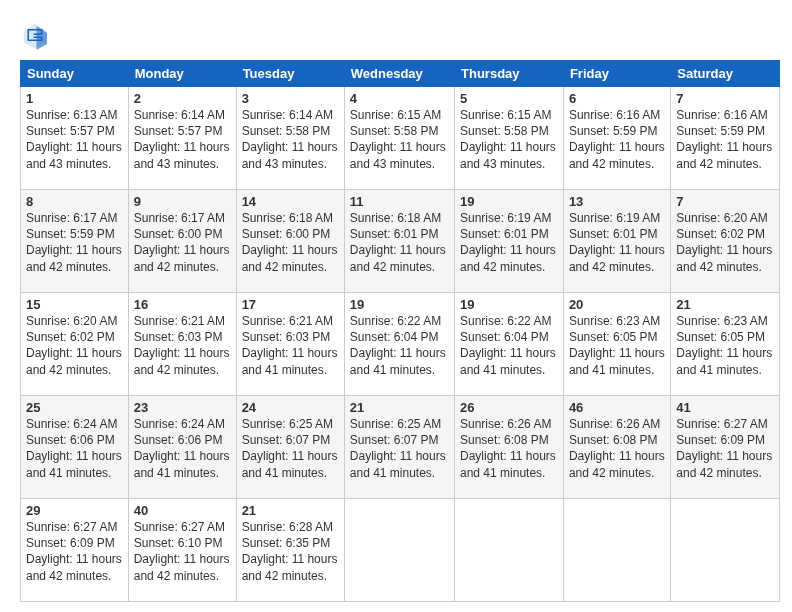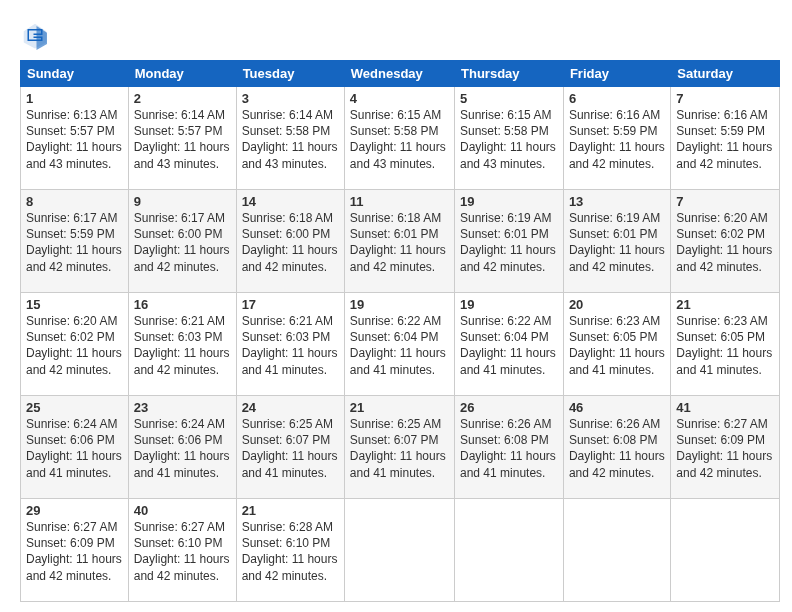--- a/index.html
+++ b/index.html
@@ -322,21 +322,21 @@
           </td>
           <td>
             <span class="day-num">40</span>
             <div class="day-info" style="white-space: pre-line;">Sunrise: 6:27 AM
 Sunset: 6:10 PM
 Daylight: 11 hours and 42 minutes.</div>
           </td>
           <td>
             <span class="day-num">21</span>
             <div class="day-info" style="white-space: pre-line;">Sunrise: 6:28 AM
-Sunset: 6:10 PM
+Sunset: 6:35 PM
 Daylight: 11 hours and 42 minutes.</div>
           </td>
           <td class="empty-td"></td>
           <td class="empty-td"></td>
           <td class="empty-td"></td>
           <td class="empty-td"></td>
         </tr>
       </tbody>
   </table>
 </div>

